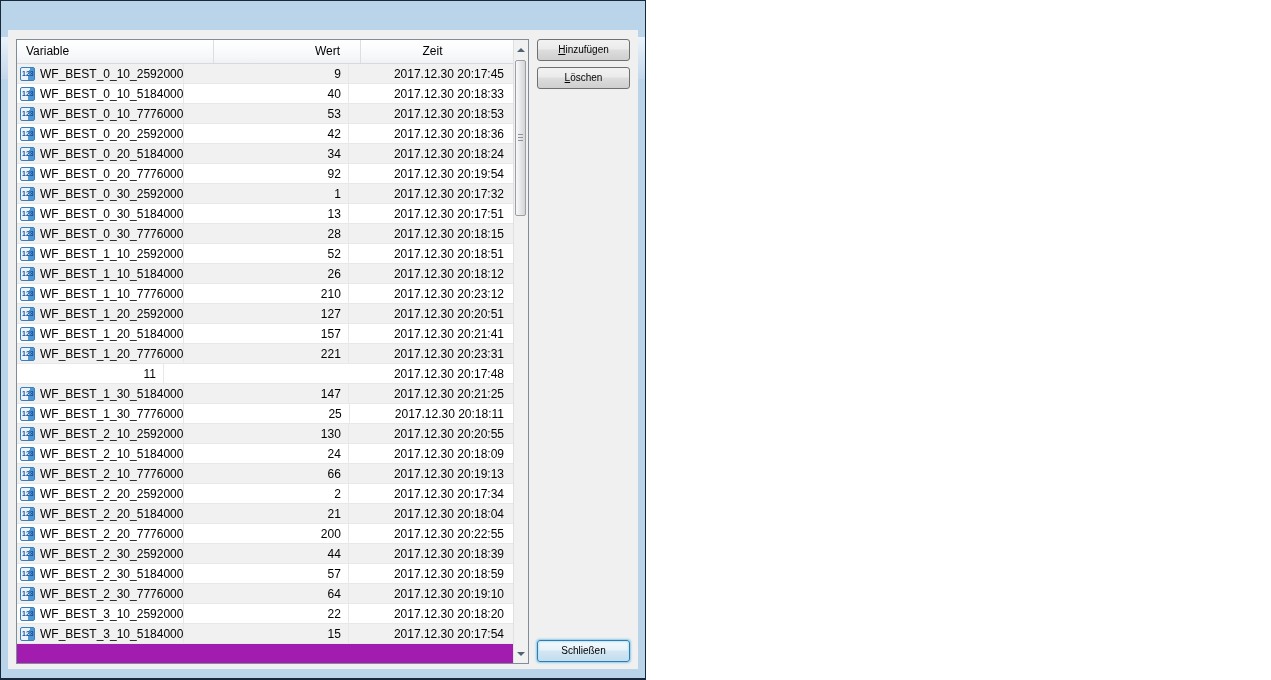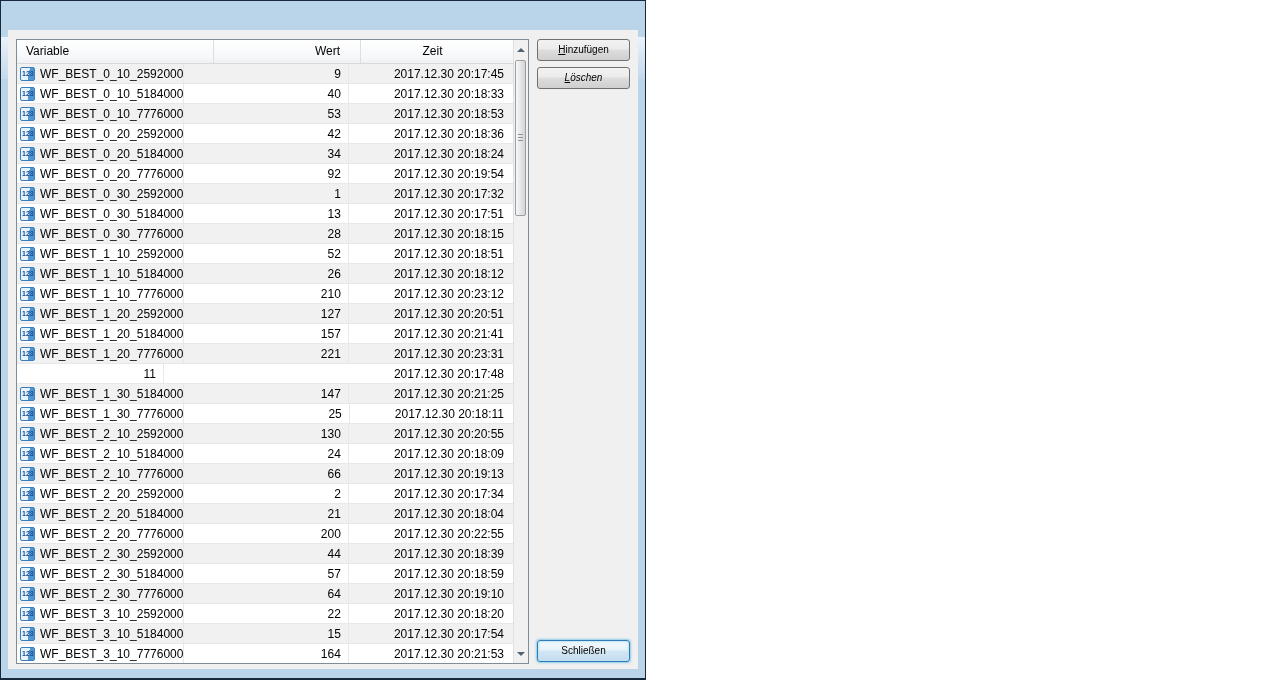--- a/index.html
+++ b/index.html
@@ -74,21 +74,21 @@
     background:linear-gradient(90deg,#f9f9f9,#e2e3e5 60%,#d2d4d6);}
   .sb-grip{position:absolute;left:2px;right:2px;top:50%;height:8px;margin-top:-4px;
     background:repeating-linear-gradient(180deg,#8f9296 0 1px,transparent 1px 3px);}
 
   
   .pushbtn{position:absolute;left:529px;width:93px;height:22px;box-sizing:border-box;
     border:1px solid #707070;border-radius:3px;font-size:10px;color:#000;text-align:center;
     line-height:20px;cursor:default;
     background:linear-gradient(180deg,#f2f2f2 0%,#ebebeb 45%,#dddddd 50%,#cfcfcf 100%);}
   .btn-add{top:9px;}
-  .btn-delete{top:37px;font-style:italic;}
+  .btn-delete{top:37px;}
   .btn-close{top:610px;border:1px solid #2f7cb5;
     background:linear-gradient(180deg,#f3fafd 0%,#e6f2f9 45%,#d3e7f3 50%,#c3dcee 100%);
     box-shadow:0 0 2px 1px #8ecbe8, inset 0 0 2px 1px #bfe3f5;}
 </style>
 </head>
 <body>
 
 <div class="window">
 
   <div class="titlebar">
@@ -337,28 +337,20 @@
     <div class="cell cell-zeit">2017.12.30 20:18:20</div>
   </div>
             <div class="row">
     <div class="cell cell-variable">
       <span class="num-icon">123</span>
       <span>WF_BEST_3_10_5184000</span>
     </div>
     <div class="cell cell-wert">15</div>
     <div class="cell cell-zeit">2017.12.30 20:17:54</div>
   </div>
-            <div class="row">
-    <div class="cell cell-variable">
-      <span class="num-icon">123</span>
-      <span>WF_BEST_3_10_7776000</span>
-    </div>
-    <div class="cell cell-wert">164</div>
-    <div class="cell cell-zeit">2017.12.30 20:21:53</div>
-  </div>
           </div>
       </div>
 
       <div class="vscroll">
         <div class="sb-up"></div>
         <div class="sb-thumb">
           <div class="sb-grip"></div>
         </div>
         <div class="sb-down"></div>
       </div>

